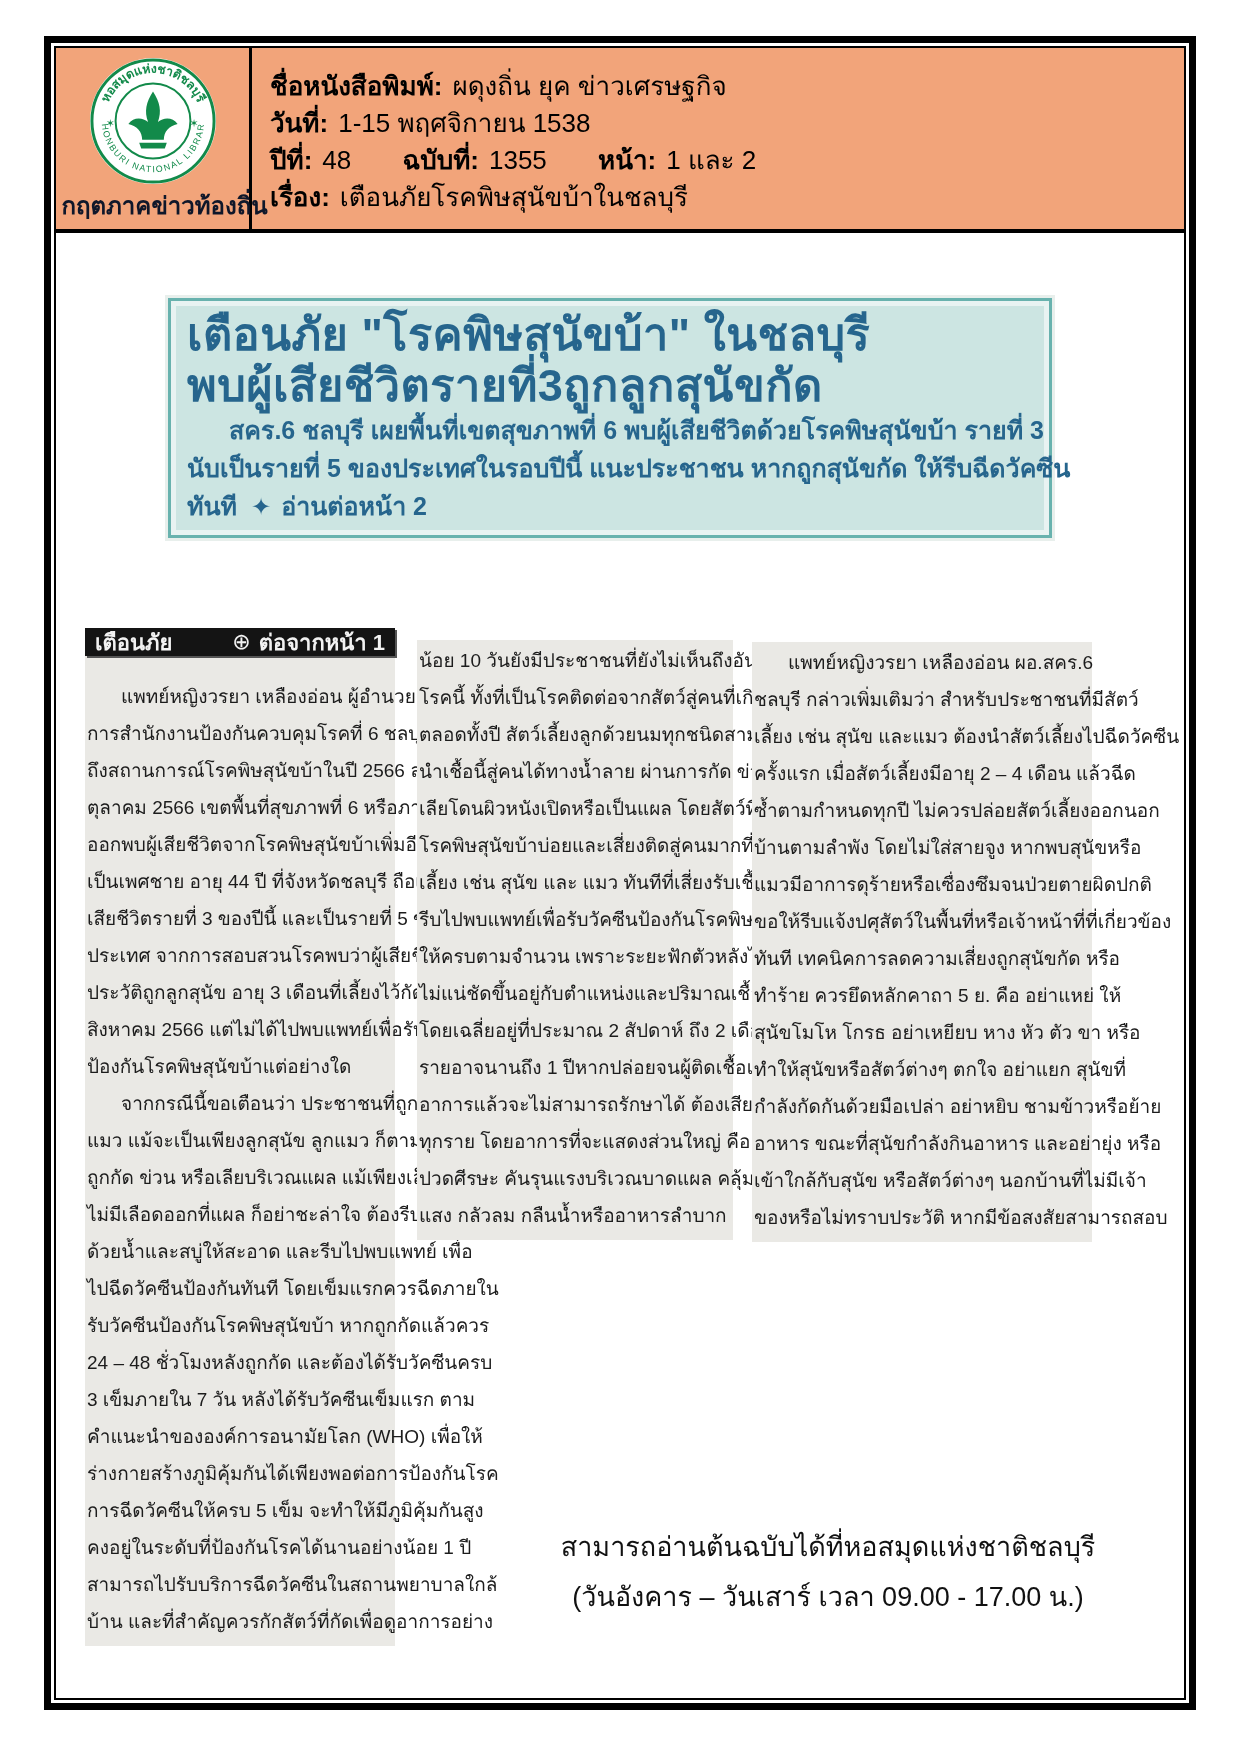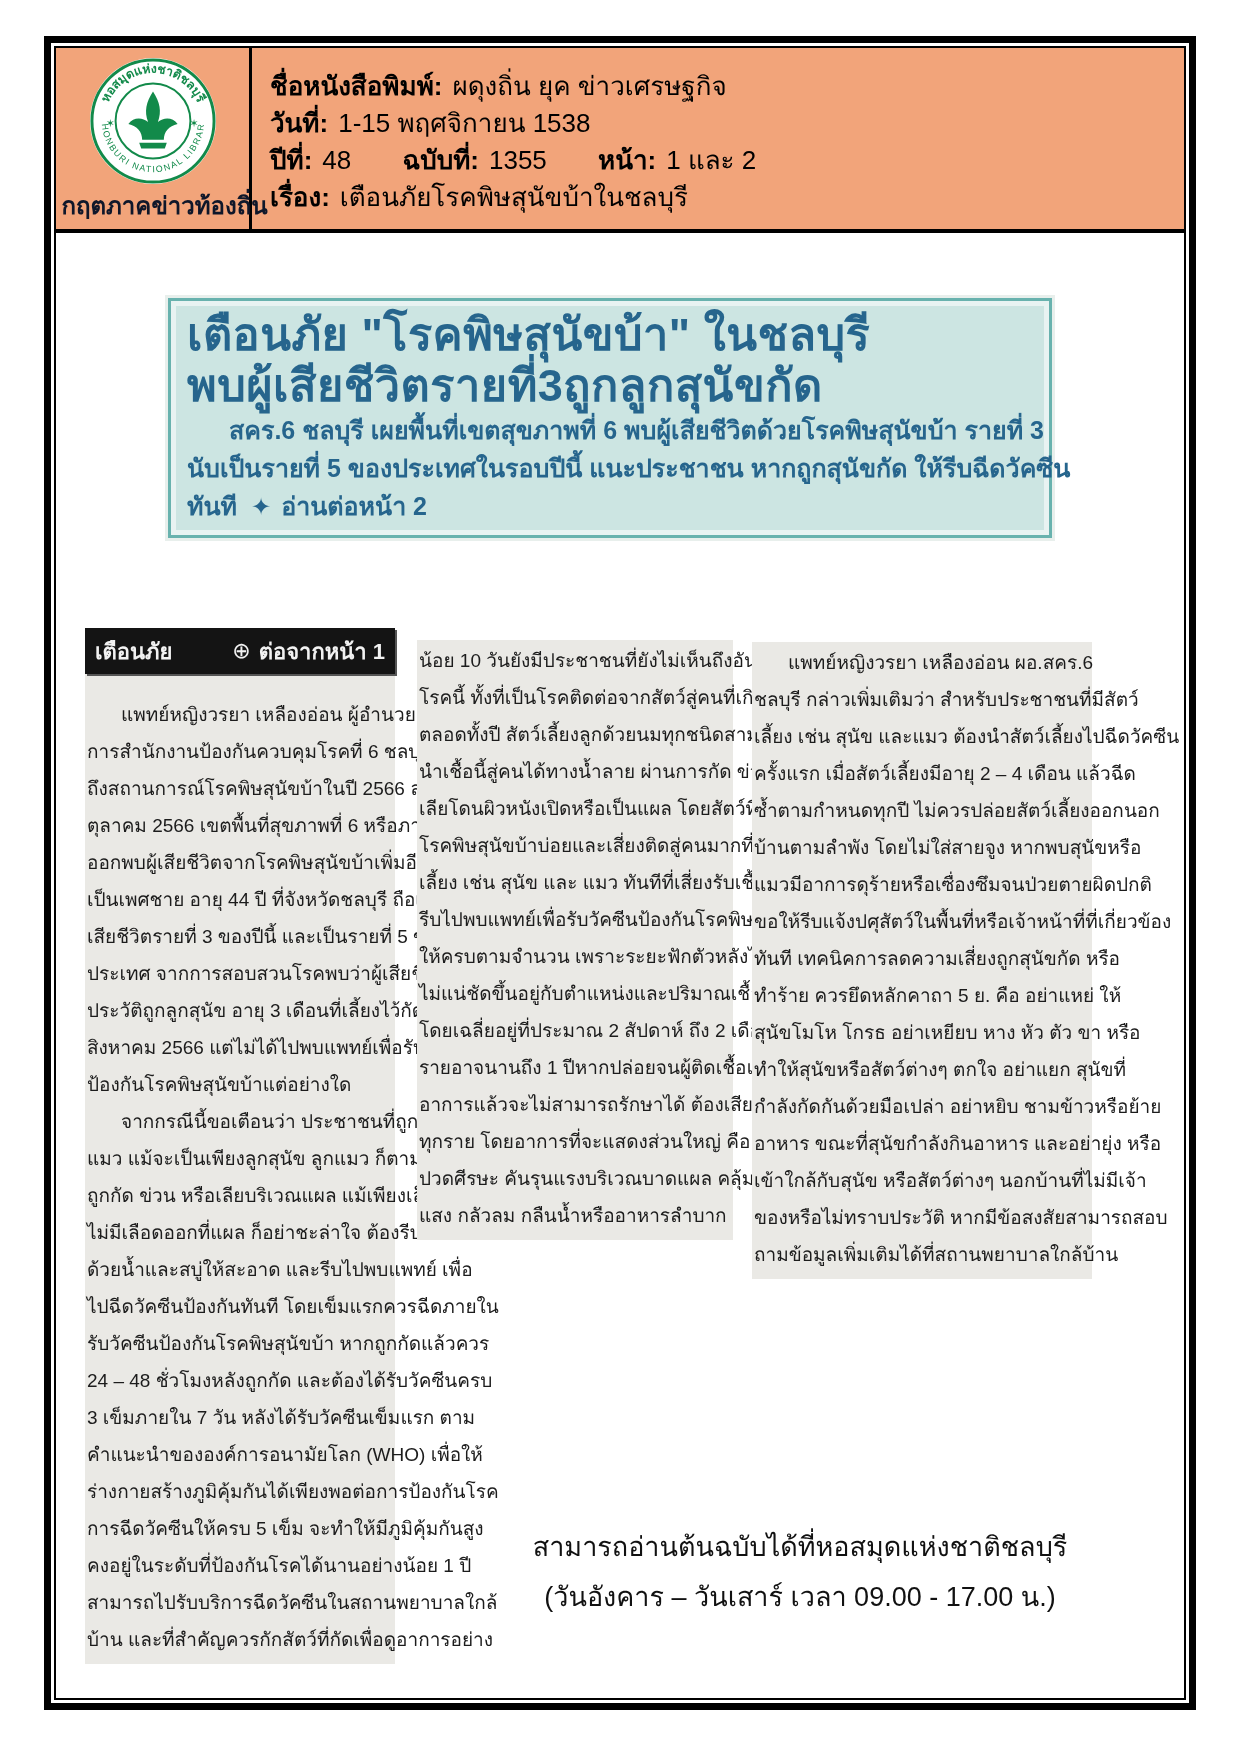--- a/index.html
+++ b/index.html
@@ -46,34 +46,34 @@
   }
   .standfirst{color:#26658d;font-weight:bold;font-size:25px;line-height:38px;white-space:nowrap;}
   .standfirst.indent{text-indent:42px;}
   .star{display:inline-block;margin:0 10px 0 14px;font-size:24px;}
   
   .newscol{position:absolute;background:#eae9e5;}
   .col1{left:85px;top:628px;width:310px;padding-bottom:6px;}
   .col2{left:417px;top:640px;width:316px;padding-bottom:6px;}
   .col3{left:752px;top:642px;width:340px;padding-bottom:6px;}
   .bar{
-    height:46px;background:#141414;color:#f2f2f2;display:flex;
+    height:28px;background:#141414;color:#f2f2f2;display:flex;
     justify-content:space-between;align-items:center;padding:0 10px;
     font-weight:bold;font-size:22px;box-shadow:2px 2px 0 #555;
   }
   .bar .crosshair{font-weight:normal;margin-right:8px;font-size:22px;}
   .bar-right{display:flex;align-items:center;}
   .lines{padding:0 2px;}
   .col1 .lines{margin-top:22px;}
   .col2 .lines,.col3 .lines{margin-top:2px;}
   .tline{font-size:19px;line-height:37px;white-space:nowrap;color:#1c1c1c;}
   .tline.indent{text-indent:34px;}
   
   .footer{
-    position:absolute;left:500px;top:1522px;width:600px;text-align:center;
+    position:absolute;left:528px;top:1522px;width:600px;text-align:center;
     font-size:27px;line-height:50px;color:#111;
   }
   .seal-svg{display:block;}
 </style>
 </head>
 <body>
 
 <div class="frame">
   <div class="frame-inner">
 
@@ -203,20 +203,19 @@
       <div class="tline">แมวมีอาการดุร้ายหรือเซื่องซึมจนป่วยตายผิดปกติ</div>
       <div class="tline">ขอให้รีบแจ้งปศุสัตว์ในพื้นที่หรือเจ้าหน้าที่ที่เกี่ยวข้อง</div>
       <div class="tline">ทันที  เทคนิคการลดความเสี่ยงถูกสุนัขกัด หรือ</div>
       <div class="tline">ทำร้าย ควรยึดหลักคาถา 5 ย. คือ อย่าแหย่ ให้</div>
       <div class="tline">สุนัขโมโห โกรธ อย่าเหยียบ หาง หัว ตัว ขา หรือ</div>
       <div class="tline">ทำให้สุนัขหรือสัตว์ต่างๆ ตกใจ อย่าแยก สุนัขที่</div>
       <div class="tline">กำลังกัดกันด้วยมือเปล่า อย่าหยิบ ชามข้าวหรือย้าย</div>
       <div class="tline">อาหาร ขณะที่สุนัขกำลังกินอาหาร และอย่ายุ่ง หรือ</div>
       <div class="tline">เข้าใกล้กับสุนัข หรือสัตว์ต่างๆ นอกบ้านที่ไม่มีเจ้า</div>
       <div class="tline">ของหรือไม่ทราบประวัติ หากมีข้อสงสัยสามารถสอบ</div>
-      <div class="tline">ถามข้อมูลเพิ่มเติมได้ที่สถานพยาบาลใกล้บ้าน</div>
     </div>
 </div>
 
 <div class="footer">
   <div>สามารถอ่านต้นฉบับได้ที่หอสมุดแห่งชาติชลบุรี</div>
   <div>(วันอังคาร – วันเสาร์ เวลา 09.00 - 17.00 น.)</div>
 </div>
 
 </body></html>

